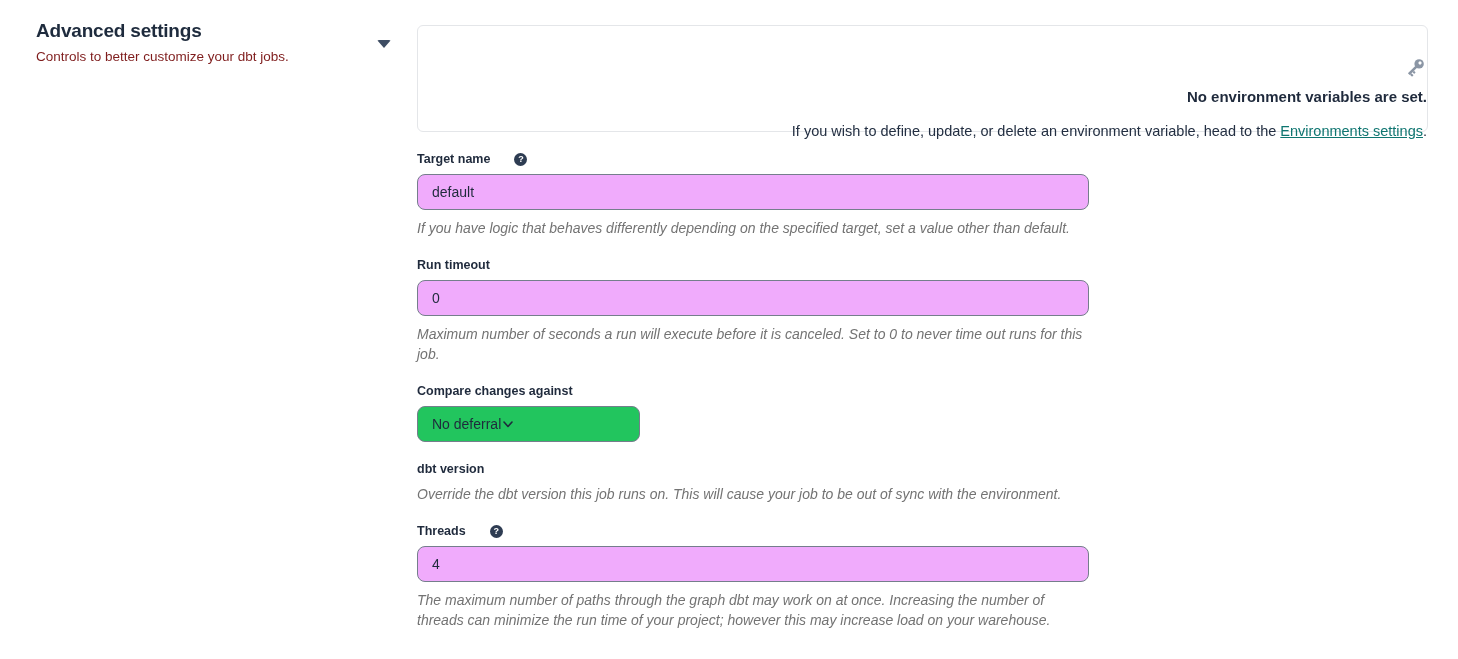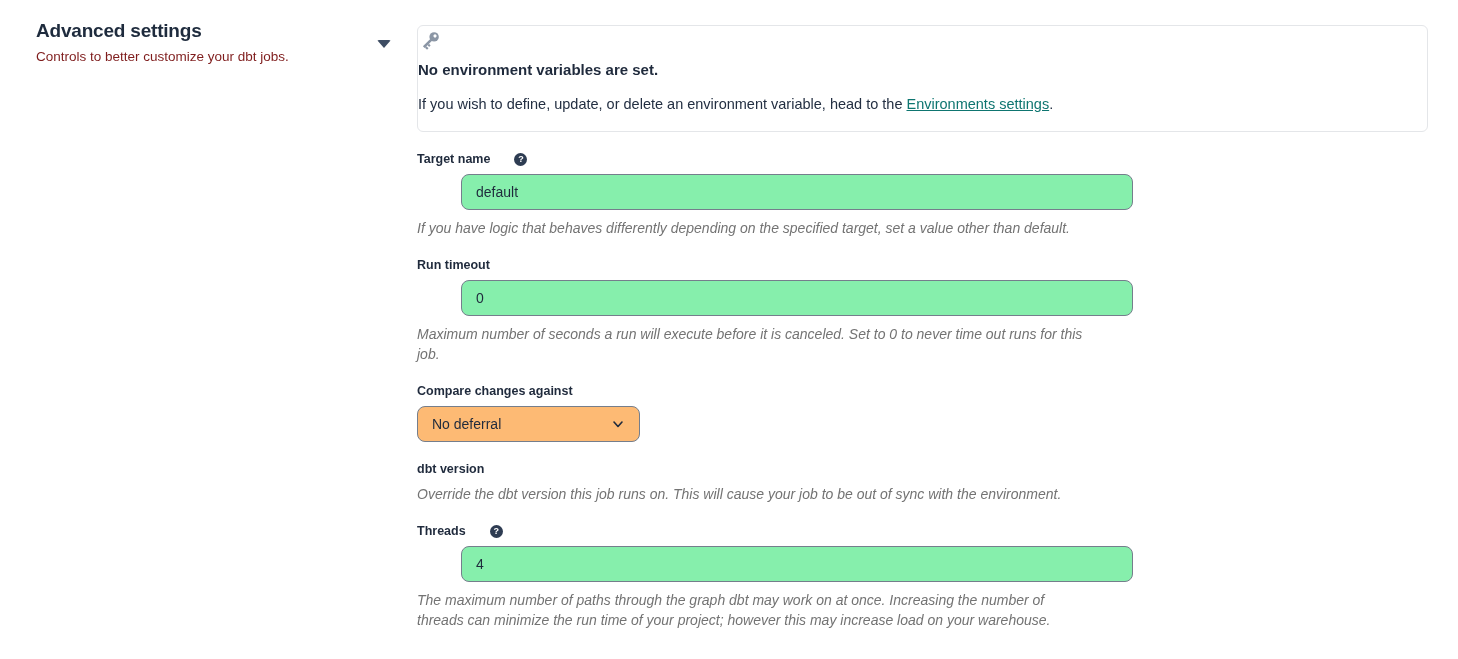--- a/index.html
+++ b/index.html
@@ -34,22 +34,22 @@
 
   
   .main-col {
     position: absolute; left: 417px; top: 25px; width: 1011px;
   }
 
   .env-box {
     width: 100%; height: 107px;
     border: 1px solid #e4e6e9; border-radius: 6px;
     background: #fff;
-    text-align: left;
-    padding-top: 3px;
+    text-align: right;
+    padding-top: 30px;
   }
   .key-icon { display: inline-block; width: 24px; height: 24px; }
   .env-title {
     margin-top: 4px;
     font-size: 15px; font-weight: 700; color: #1f2a3c;
   }
   .env-msg {
     margin-top: 18px;
     font-size: 14.5px; color: #232f42;
   }
@@ -70,27 +70,27 @@
     width: 13px; height: 13px; border-radius: 50%;
     background: #2e3c52; color: #ffffff;
     font-size: 9px; font-weight: 700; line-height: 1;
     cursor: pointer;
   }
   .text-input {
     width: 100%; height: 36px;
     border: 1px solid #757e8c; border-radius: 8px;
     padding: 11px 14px;
     font-family: inherit; font-size: 14px; color: #1f2a3c;
-    background: #86efac; outline: none; margin-left: 44px;
+    background: #f0abfc; outline: none;
   }
   .select-box {
     height: 36px; width: 100%;
     border: 1px solid #757e8c; border-radius: 8px;
-    background: #fdba74;
-    display: flex; align-items: center; justify-content: space-between;
+    background: #22c55e;
+    display: flex; align-items: center; 
     padding: 0 14px;
     font-family: inherit; font-size: 14px; color: #1f2a3c;
     cursor: pointer;
   }
   .select-box.compact { width: 223px; }
   .chevron-icon { width: 14px; height: 14px; flex: 0 0 auto; }
   .helper-text {
     margin-top: 8px;
     font-size: 14px; line-height: 20px; color: #737373;
     max-width: 672px;

